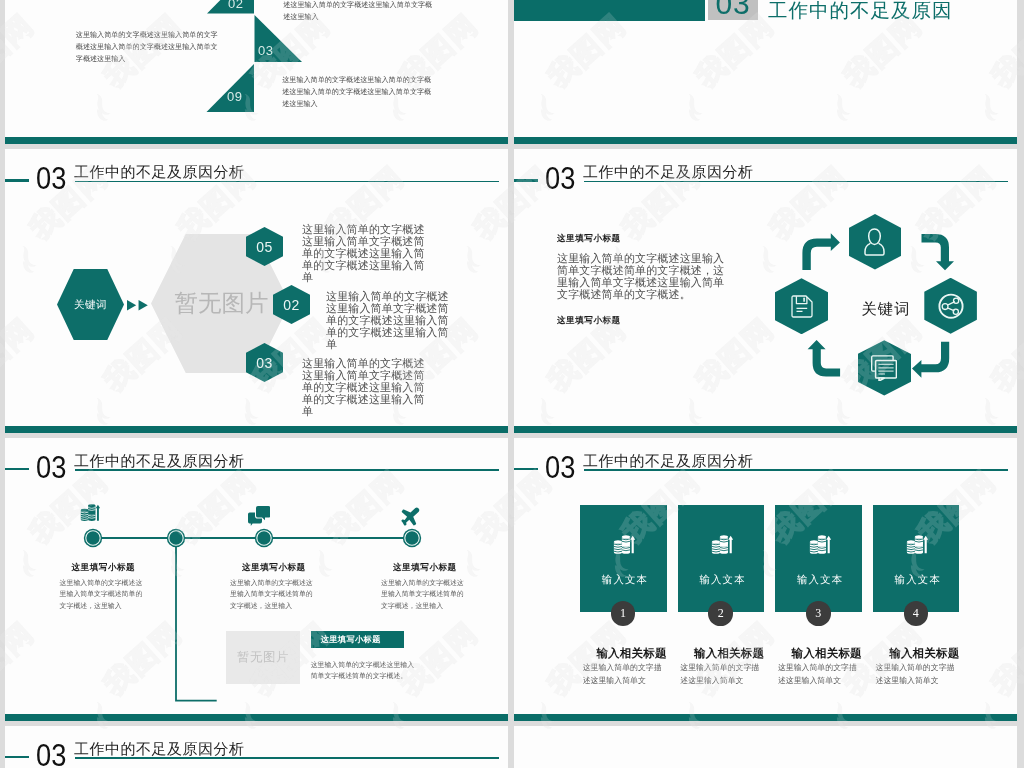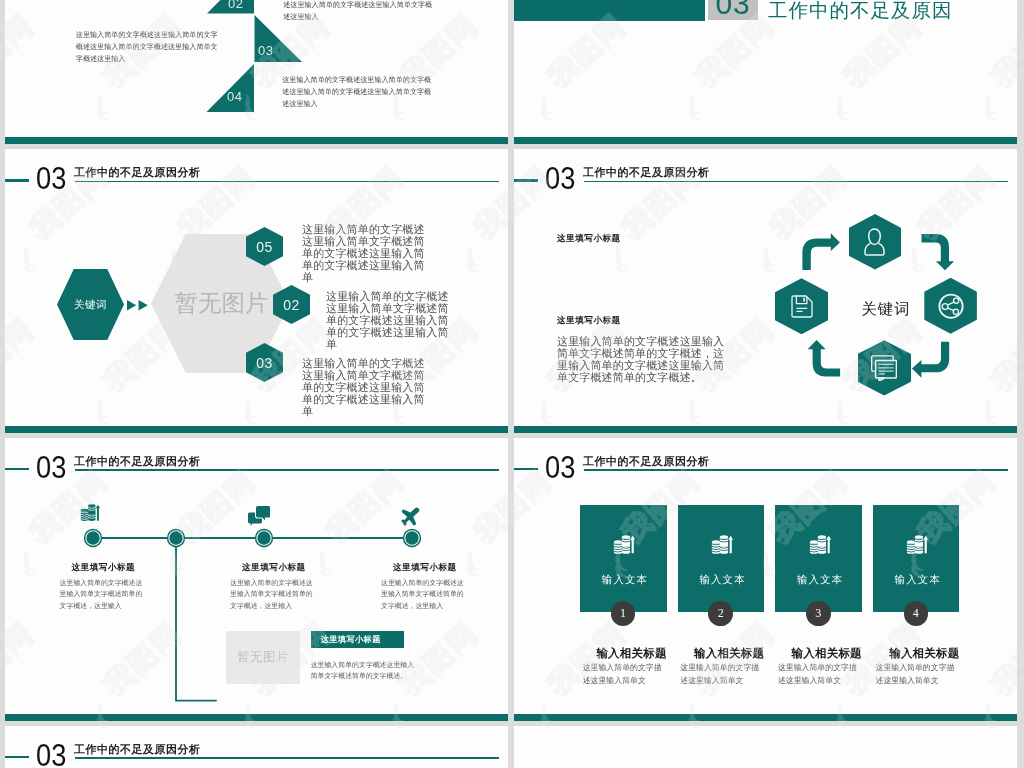--- a/index.html
+++ b/index.html
@@ -9,21 +9,21 @@
   .page{position:relative;width:1024px;height:768px;background:#dcdcdc;overflow:hidden;padding-left:44px;}
 
   
   .slide{position:absolute;width:503px;height:283.5px;overflow:hidden;background:#fdfdfd;}
   .bar{position:absolute;left:0;width:503px;height:7px;background:#0a6d68;bottom:0;}
   .slide-inner{position:absolute;left:0;top:0;width:503px;height:283.5px;overflow:hidden;}
 
   
   .hdr-dash{position:absolute;width:24px;height:2.6px;background:#0a6d68;}
   .hdr-num{position:absolute;font-size:31px;color:#111;line-height:31px;letter-spacing:0px;font-weight:400;transform:scaleX(0.88);transform-origin:0 0;}
-  .hdr-ttl{position:absolute;font-size:11px;color:#1f1f1f;letter-spacing:0.5px;line-height:12px;font-weight:700;}
+  .hdr-ttl{position:absolute;font-size:15px;color:#1f1f1f;letter-spacing:0.5px;line-height:12px;font-weight:400;}
   .hdr-rule{position:absolute;height:1.5px;background:#0a6d68;}
 
   
   .hex{position:absolute;background:#0d6e69;
        clip-path:polygon(50% 0%,100% 25%,100% 75%,50% 100%,0% 75%,0% 25%);
        display:flex;align-items:center;justify-content:center;}
   
   .hexw{position:absolute;background:#0d6e69;
        clip-path:polygon(25% 0%,75% 0%,100% 50%,75% 100%,25% 100%,0% 50%);
        display:flex;align-items:center;justify-content:center;}
@@ -251,21 +251,21 @@
 
   <div class="slide" style="left:5px;top:-139.5px;">
     <div class="slide-inner">
       <svg width="503" height="283" viewBox="0 0 503 283">
         <polygon points="202,152.5 249,152.5 249,105" fill="#0d6e69"></polygon>
         <polygon points="249.5,154 249.5,201 297,201" fill="#0d6e69"></polygon>
         <polygon points="249,203 249,251 201.5,251" fill="#0d6e69"></polygon>
       </svg>
       <div class="tri-num" style="left:223px;top:136px;">02</div>
       <div class="tri-num" style="left:253px;top:183px;">03</div>
-      <div class="tri-num" style="left:222px;top:229px;">04</div>
+      <div class="tri-num" style="left:222px;top:229px;">09</div>
       <div class="body-zz" style="left:278.2px;top:126px;width:150px;">这里输入简单的文字概述这里输入简单的文字概述这里输入简单的文字概述这里输入简单文字概述这里输入</div>
       <div class="body-zz" style="left:277.2px;top:213px;width:150px;">这里输入简单的文字概述这里输入简单的文字概述这里输入简单的文字概述这里输入简单文字概述这里输入</div>
       <div class="body-zz" style="left:70.8px;top:168px;width:147px;">这里输入简单的文字概述这里输入简单的文字概述这里输入简单的文字概述这里输入简单文字概述这里输入</div>
     </div>
     <div class="bar"></div>
   </div>
 
   <div class="slide" style="left:514px;top:-139.5px;">
     <div class="slide-inner">
       <div style="position:absolute;left:-1px;top:130px;width:192px;height:30.5px;background:#0a6d68;"></div>
@@ -314,22 +314,22 @@
   </div>
 
   <div class="slide" style="left:514px;top:149px;">
     <div class="slide-inner">
       <div class="hdr-dash" style="left:-0.5px;top:30px;"></div>
       <div class="hdr-num" style="left:31px;top:14px;">03</div>
       <div class="hdr-ttl" style="left:69px;top:17px;">工作中的不足及原因分析</div>
       <div class="hdr-rule" style="left:70px;top:31.5px;width:424px;"></div>
 
       <div class="sub-ttl" style="left:43px;top:84px;">这里填写小标题</div>
+      <div class="body-cn" style="left:43px;top:103px;width:178px;">这里输入简单的文字概述这里输入简单文字概述简单的文字概述，这里输入简单文字概述这里输入简单文字概述简单的文字概述。</div>
       <div class="sub-ttl" style="left:43px;top:166px;">这里填写小标题</div>
-      <div class="body-cn" style="left:43px;top:186px;width:178px;">这里输入简单的文字概述这里输入简单文字概述简单的文字概述，这里输入简单的文字概述这里输入简单文字概述简单的文字概述。</div>
 
       <svg width="230" height="200" viewBox="255 55 230 200" style="position:absolute;left:255px;top:55px;">
         <path d="M288.4,120.9 L288.4,104 Q288.4,89.5 302.9,89.5 L316.8,89.5 L316.8,84.2 L325.9,93.6 L316.8,102.1 L316.8,97.7 L302.9,97.7 Q296.8,97.7 296.8,104 L296.8,120.9 Z" fill="#0d6e69"></path>
         <path d="M407.5,85.0 L421.5,85.0 Q435.0,85.0 435.0,98.5 L435.0,112.2 L440.0,112.2 L431.0,121.3 L422.0,112.2 L426.8,112.2 L426.8,98.5 Q426.8,93.6 421.5,93.6 L407.5,93.6 Z" fill="#0d6e69"></path>
         <path d="M435.2,192.8 L435.2,209.2 Q435.2,223.3 421.4,223.3 L407.4,223.3 L407.4,228.8 L398.0,219.5 L407.4,211.0 L407.4,215.2 L421.4,215.2 Q427.0,215.2 427.0,209.2 L427.0,192.8 Z" fill="#0d6e69"></path>
         <path d="M326.1,227.5 L312.1,227.5 Q298.6,227.5 298.6,214.0 L298.6,200.2 L293.6,200.2 L302.6,191.0 L311.6,200.2 L306.8,200.2 L306.8,214.0 Q306.8,219.4 312.1,219.4 L326.1,219.4 Z" fill="#0d6e69"></path>
       </svg>
 
       <div class="hex" style="left:334.7px;top:65px;width:52.6px;height:55.5px;">
         <svg width="21" height="28" viewBox="0 0 21 28">

